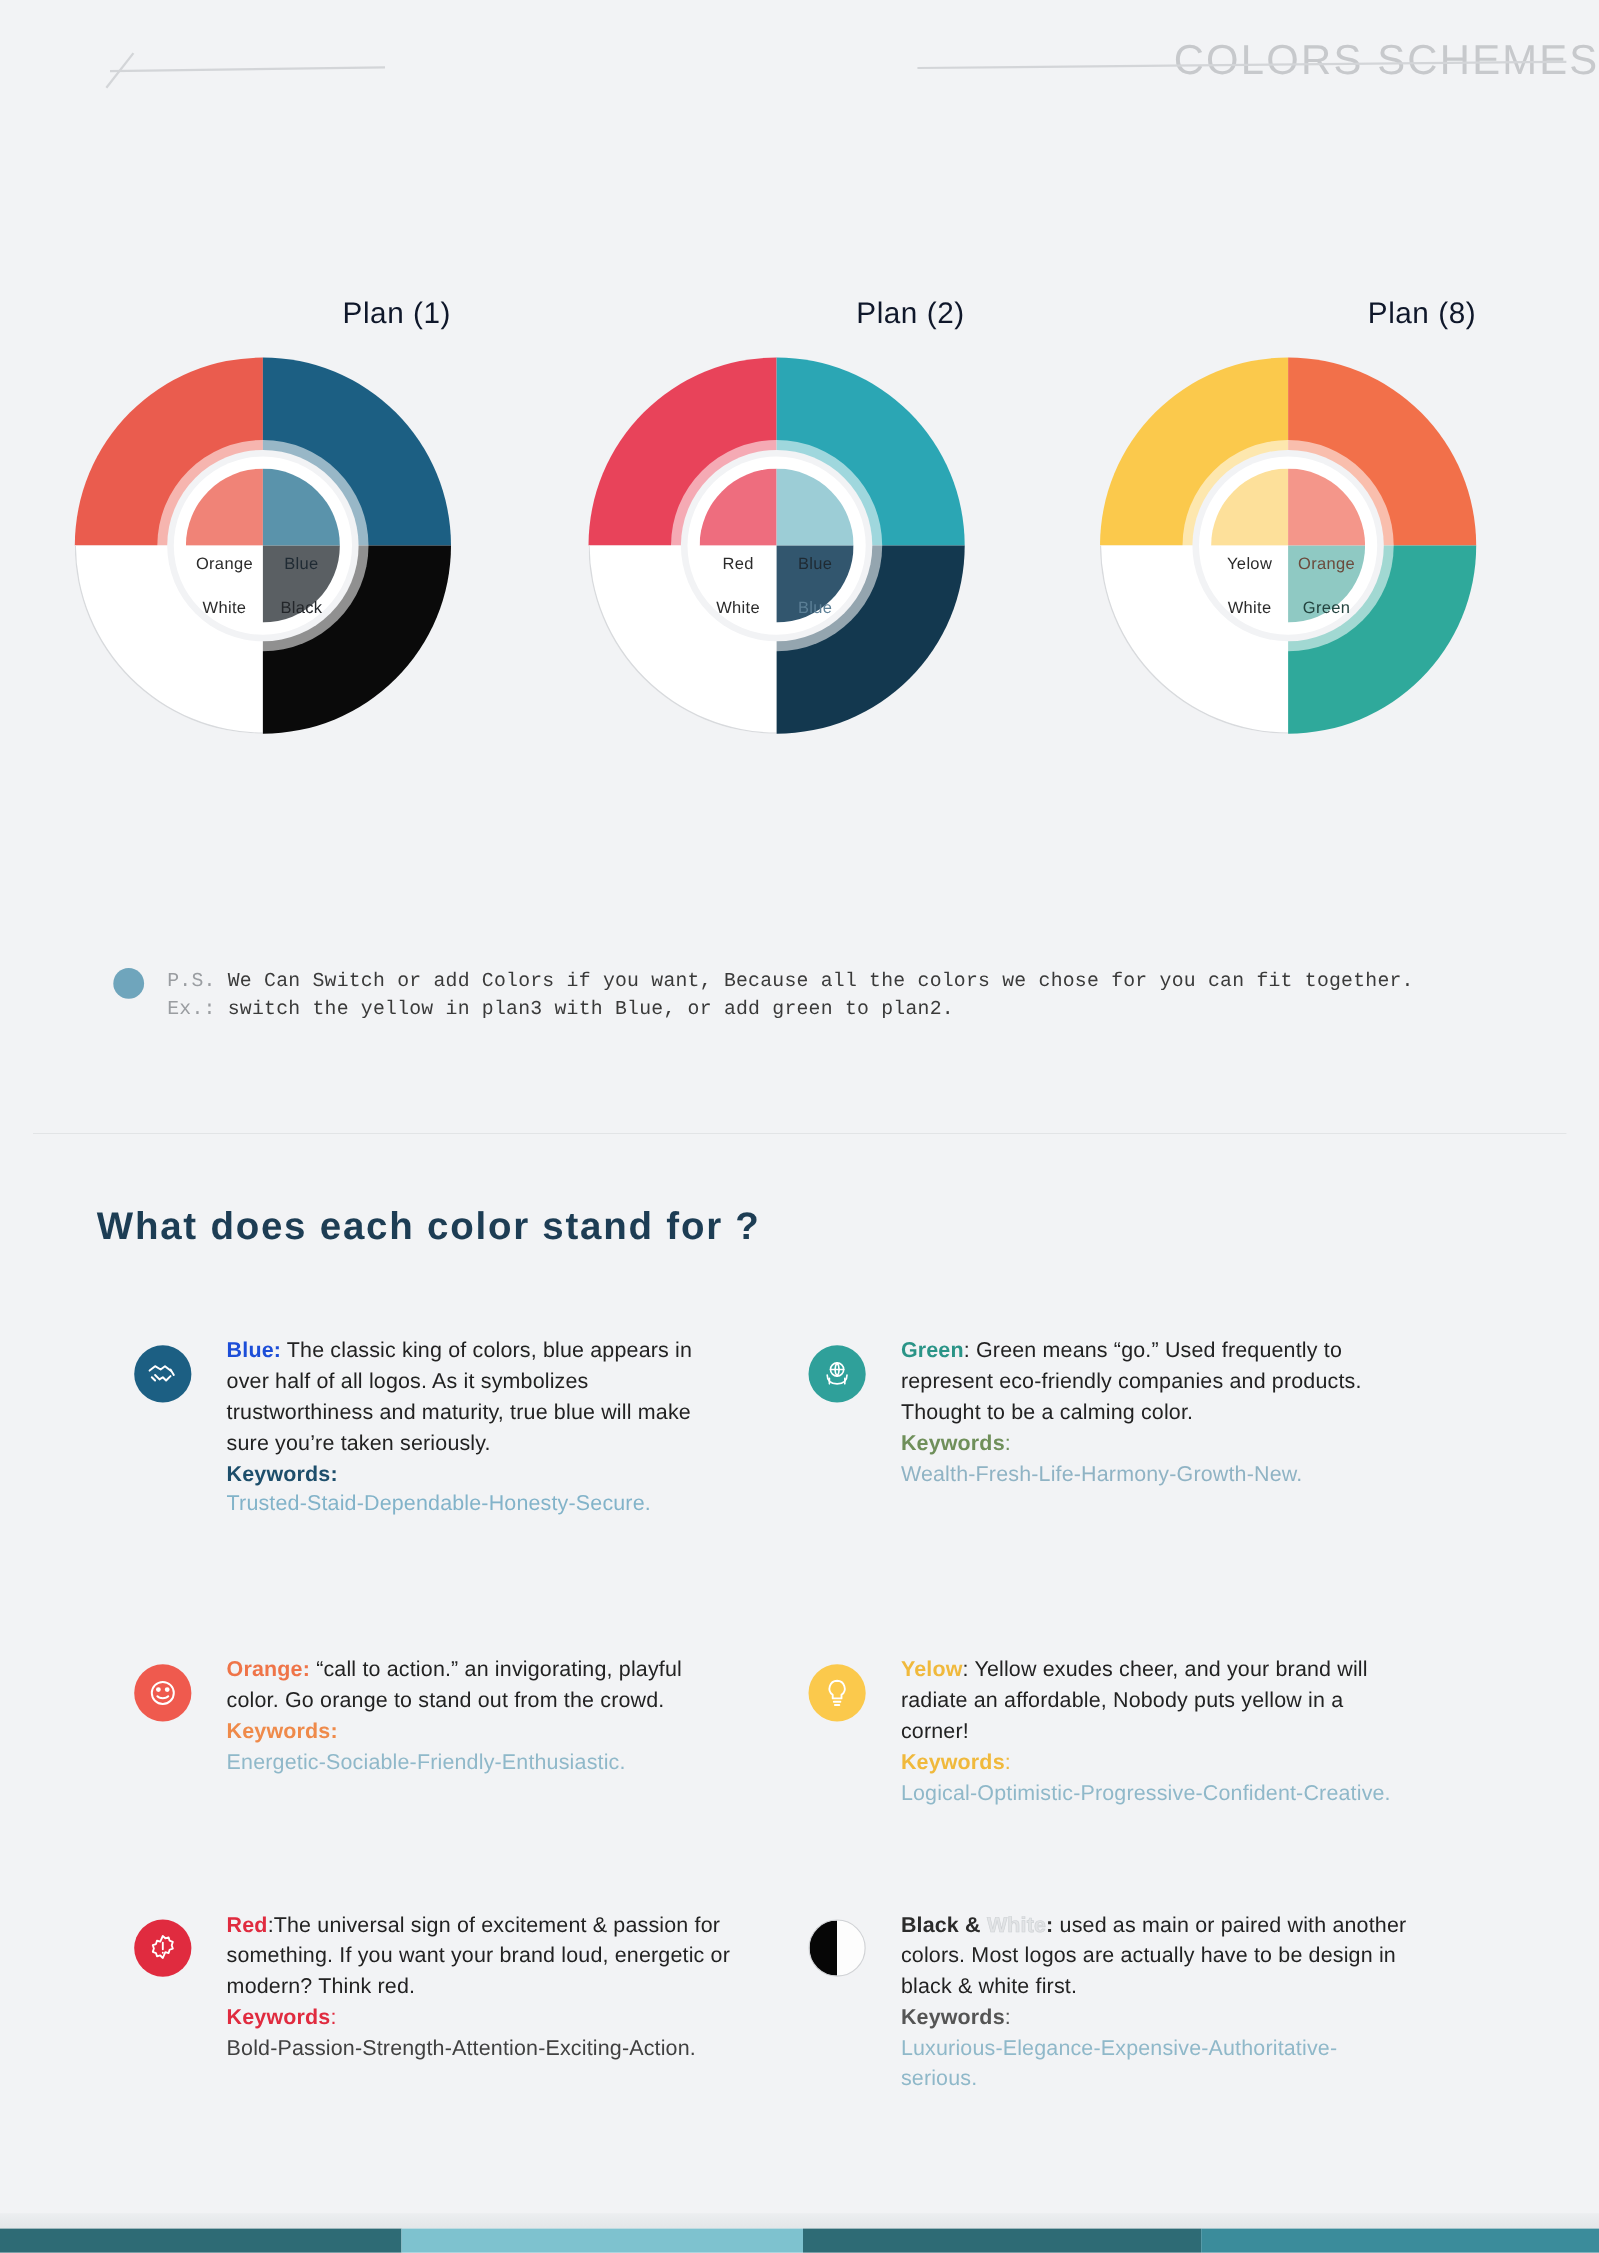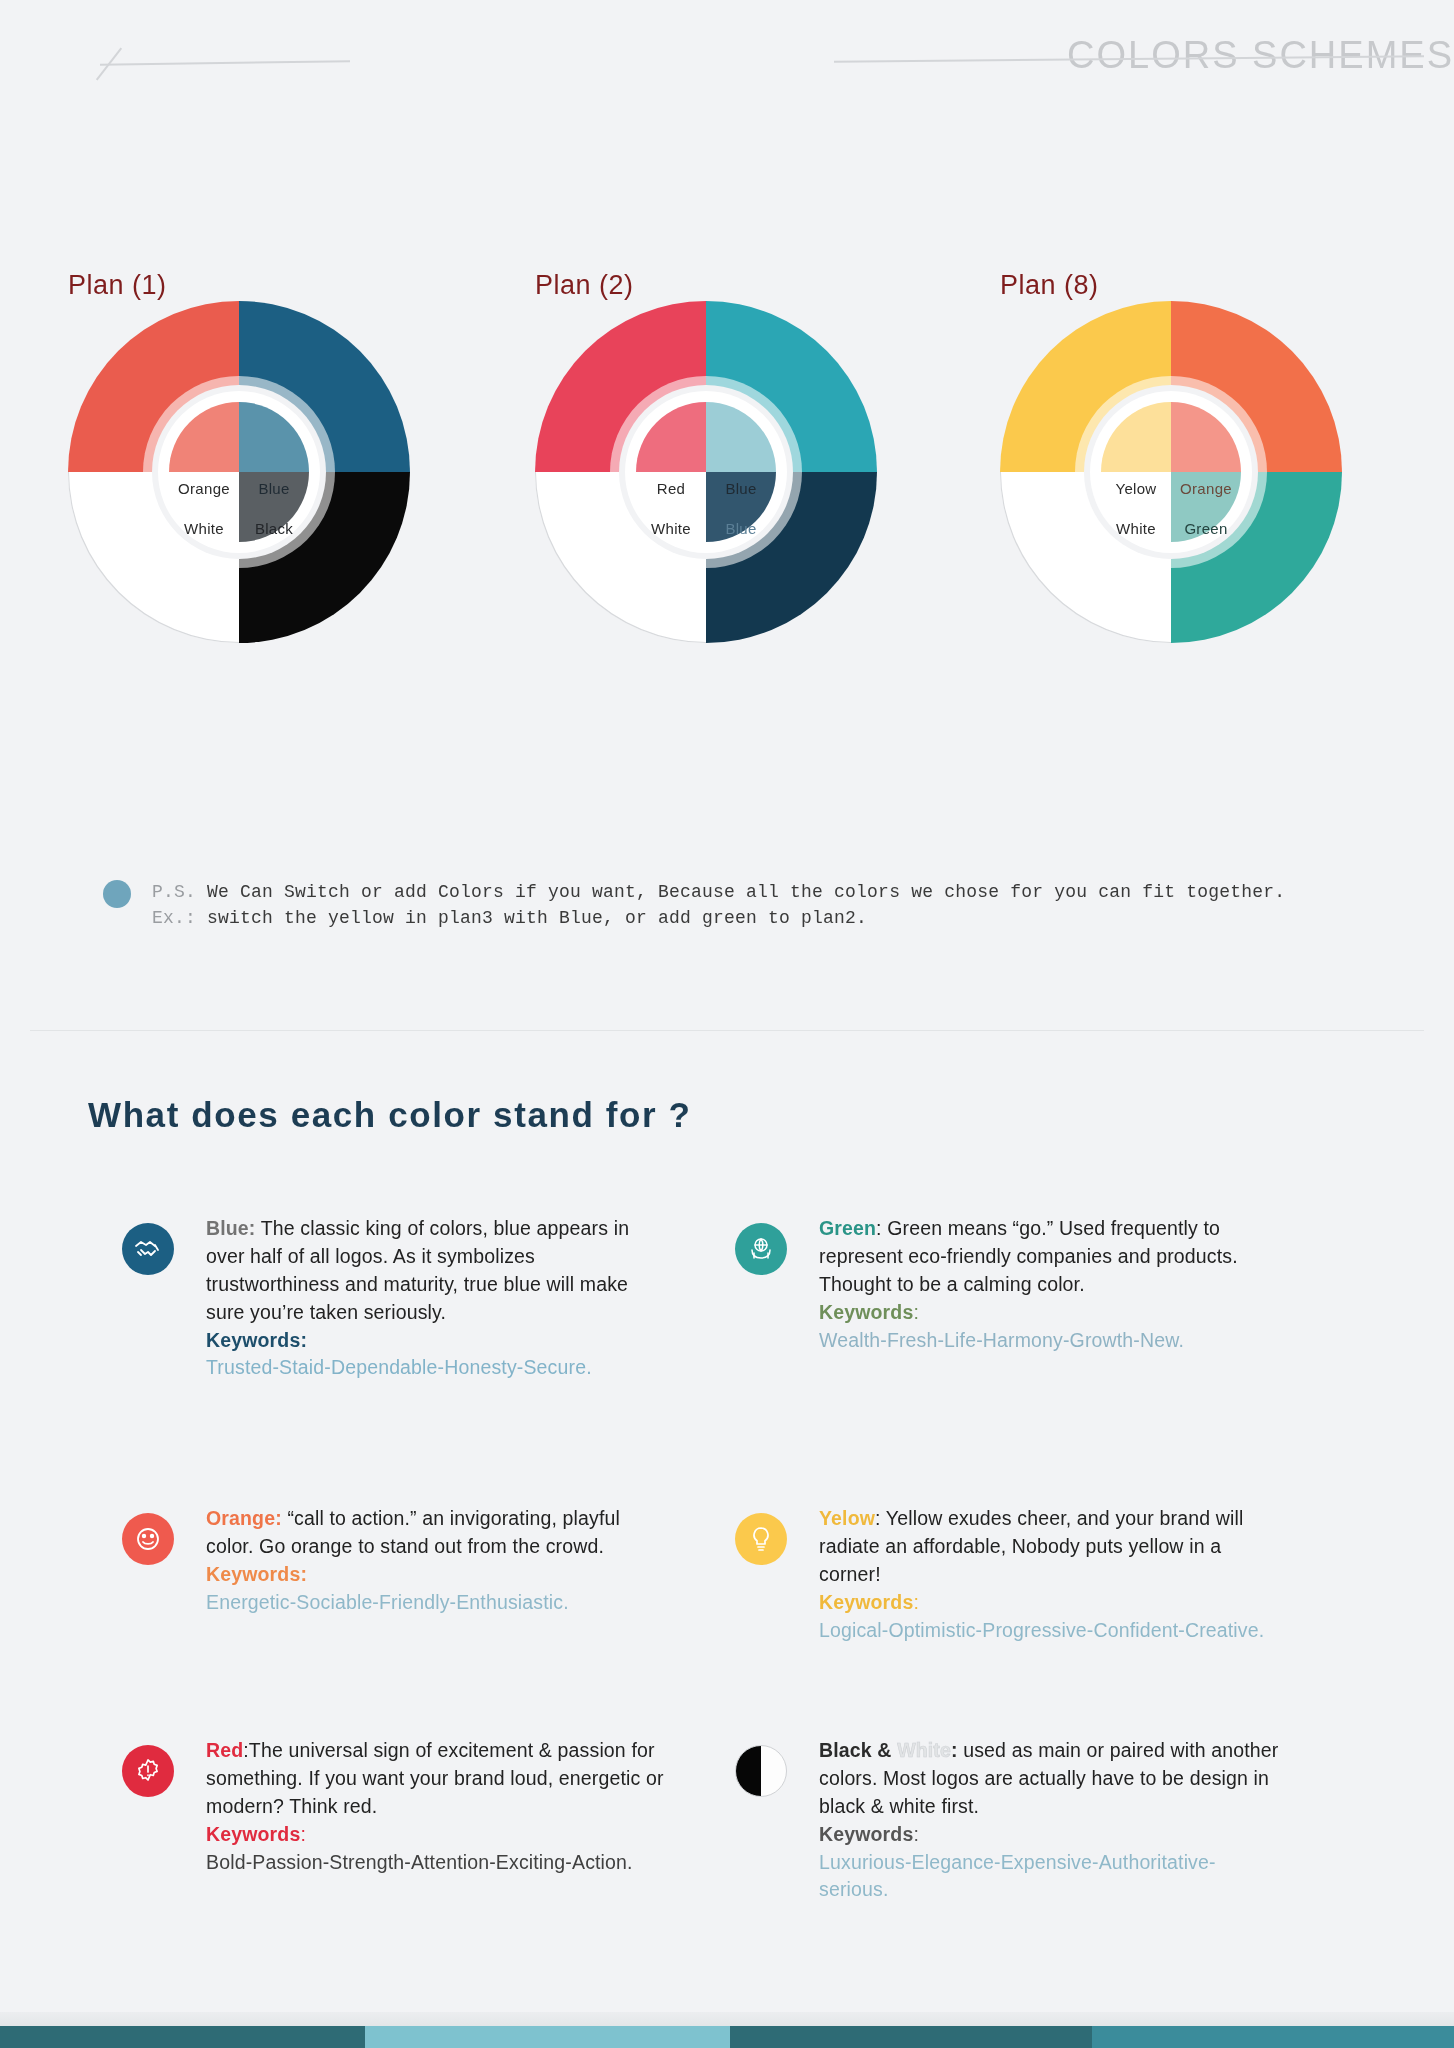--- a/index.html
+++ b/index.html
@@ -36,22 +36,22 @@
     transform:rotate(-0.55deg);
   }
 
   
   .plans { position:absolute; top:270px; left:0; width:1454px; height:440px; }
   .plan { position:absolute; width:380px; }
   .plan-1 { left:68px; }
   .plan-2 { left:535px; }
   .plan-3 { left:1000px; }
   .plan-title {
-    text-align:left; font-size:27px; color:#7f1d1d;
-    font-weight:400; letter-spacing:0.5px; 
+    text-align:right; font-size:27px; color:#0f172a;
+    font-weight:400; letter-spacing:0.5px; margin-bottom:24px;
     width:342px;
   }
   .wheel { position:relative; width:342px; height:342px; }
 
   
   .quad { position:absolute; width:171px; height:171px; overflow:hidden; }
   .q-tl { left:0;   top:0;   border-top-left-radius:171px; }
   .q-tr { left:171px; top:0; border-top-right-radius:171px; }
   .q-bl { left:0;   top:171px; border-bottom-left-radius:171px; }
   .q-br { left:171px; top:171px; border-bottom-right-radius:171px; }
@@ -261,21 +261,21 @@
   <div class="card col-l row-1">
     <div class="card-icon" style="background:#1c5f83">
       <svg class="ico-svg" viewBox="0 0 32 32" fill="none" stroke="#ffffff" stroke-width="1.8" stroke-linecap="round" stroke-linejoin="round">
         <path d="M4 13l5-4 5 3 4-3 5 4"></path>
           <path d="M9 17l4 4 3-2 3 3 4-4"></path>
           <path d="M6 19l3 3"></path>
           <path d="M23 12l3 5"></path>
       </svg>
     </div>
     <div class="card-body">
-      <span class="card-name" style="color:#737373">Blue:</span><span> The classic king of colors, blue appears in over half of all logos. As it symbolizes trustworthiness and maturity, true blue will make sure you’re taken seriously.</span><br>
+      <span class="card-name" style="color:#1d4ed8">Blue:</span><span> The classic king of colors, blue appears in over half of all logos. As it symbolizes trustworthiness and maturity, true blue will make sure you’re taken seriously.</span><br>
       <span class="kw-label" style="color:#1d4e6b">Keywords:</span><br>
       <span class="kw-list" style="color:#82b3c9">Trusted-Staid-Dependable-Honesty-Secure.</span>
     </div>
   </div>
 
   <div class="card col-r row-1">
     <div class="card-icon" style="background:#2fa09a">
       <svg class="ico-svg" viewBox="0 0 32 32" fill="none" stroke="#ffffff" stroke-width="1.5" stroke-linecap="round" stroke-linejoin="round">
         <circle cx="16" cy="12" r="6"></circle>
           <path d="M10 12h12M16 6c2.5 3 2.5 9 0 12M16 6c-2.5 3-2.5 9 0 12"></path>

